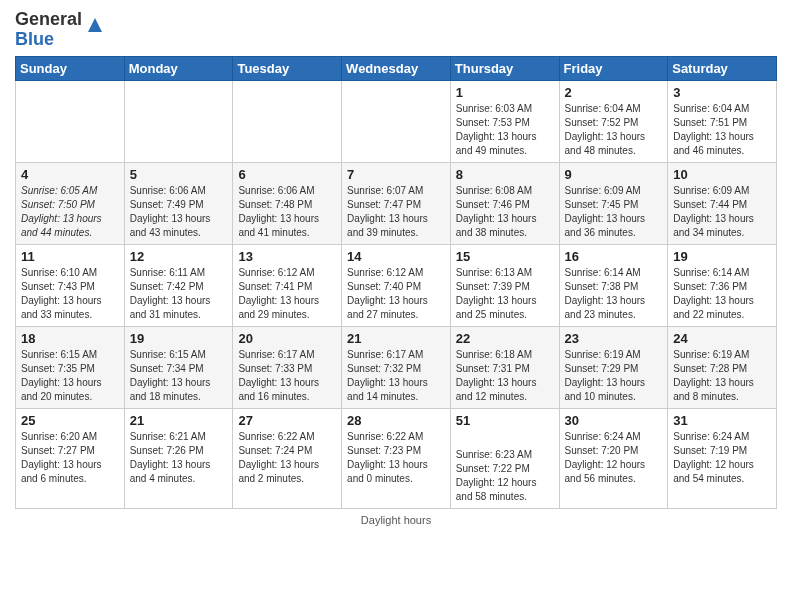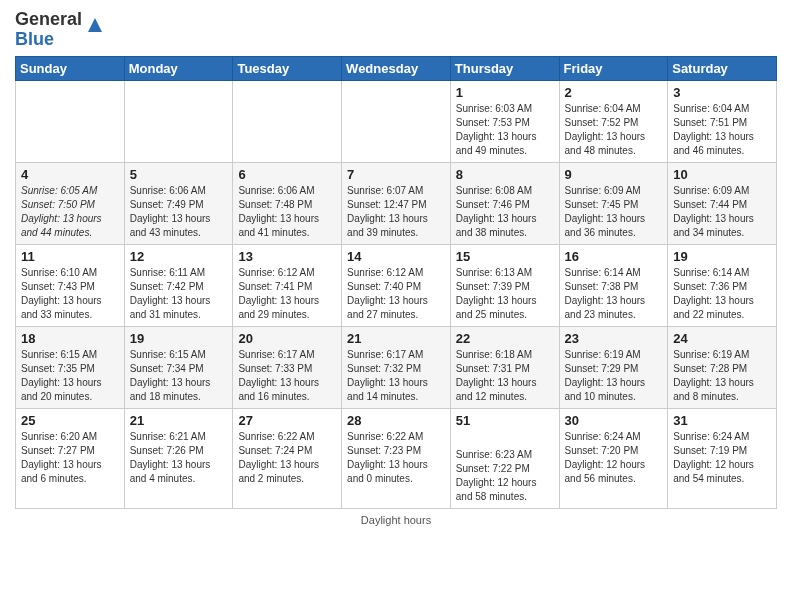--- a/index.html
+++ b/index.html
@@ -158,21 +158,21 @@
         </td>
         <td>
           <span class="day-num">6</span>
           <div class="day-info" style="white-space: pre-line;">Sunrise: 6:06 AM
 Sunset: 7:48 PM
 Daylight: 13 hours and 41 minutes.</div>
         </td>
         <td>
           <span class="day-num">7</span>
           <div class="day-info" style="white-space: pre-line;">Sunrise: 6:07 AM
-Sunset: 12:47 PM
+Sunset: 7:47 PM
 Daylight: 13 hours and 39 minutes.</div>
         </td>
         <td>
           <span class="day-num">8</span>
           <div class="day-info" style="white-space: pre-line;">Sunrise: 6:08 AM
 Sunset: 7:46 PM
 Daylight: 13 hours and 38 minutes.</div>
         </td>
         <td>
           <span class="day-num">9</span>

